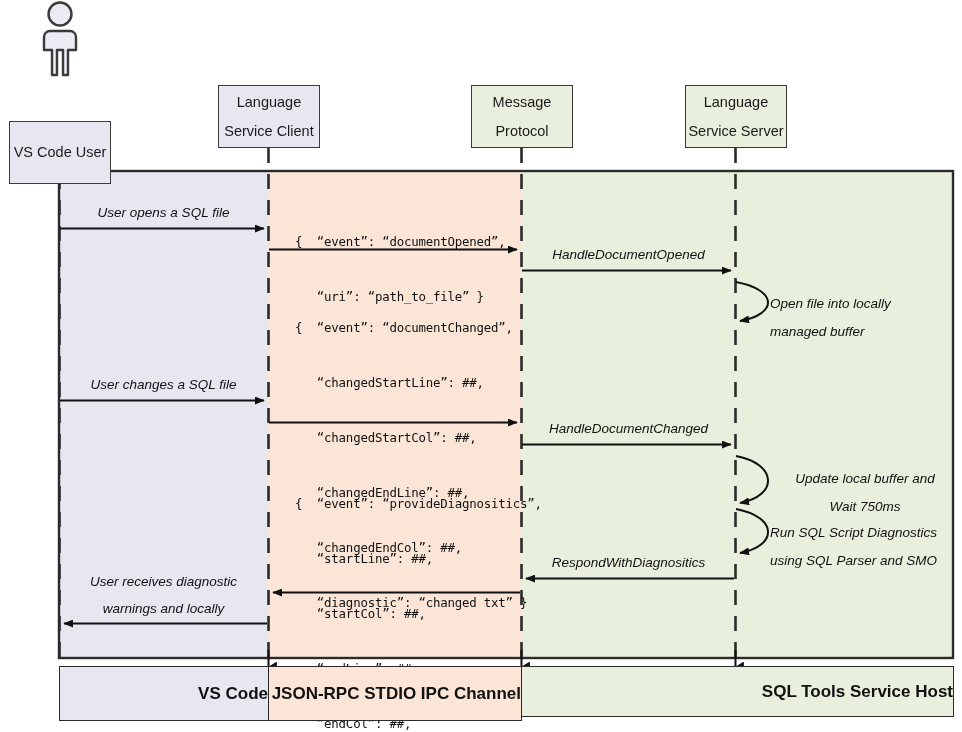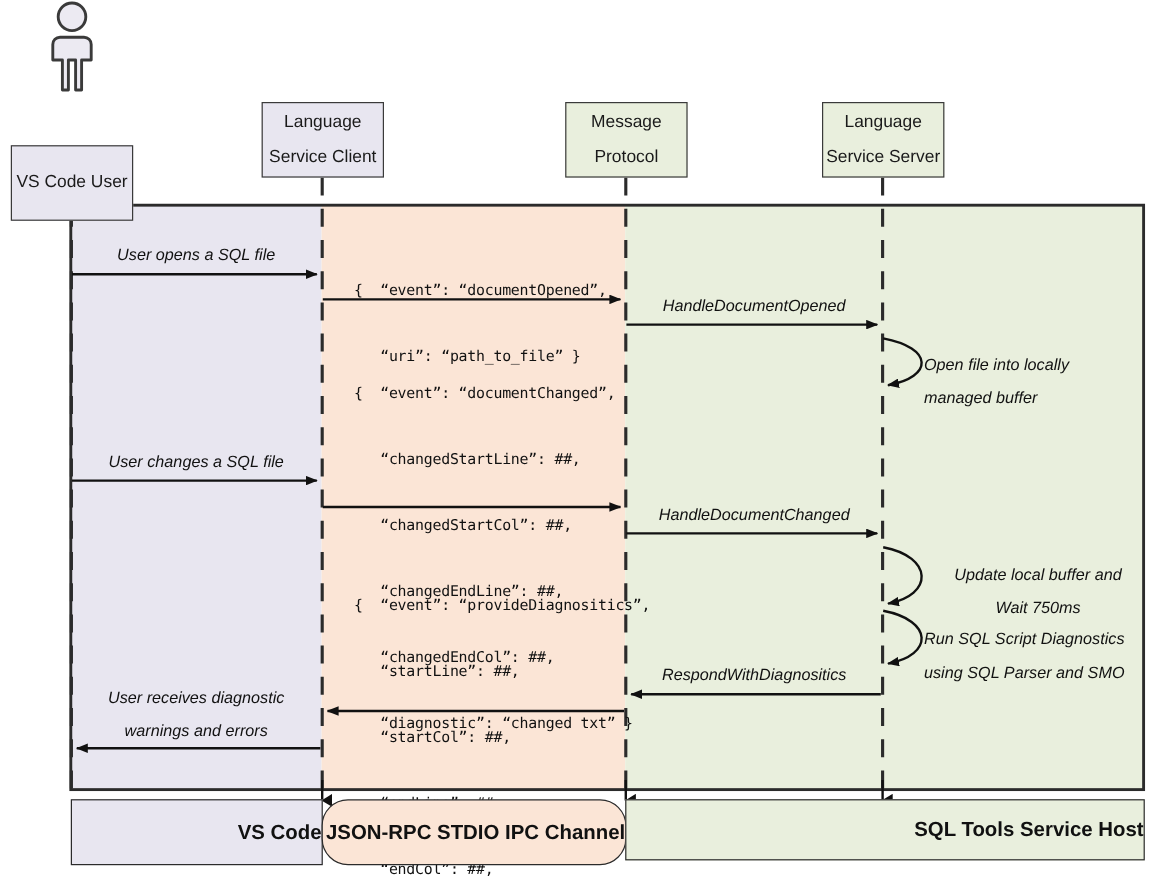--- a/index.html
+++ b/index.html
@@ -206,21 +206,21 @@
   <div class="msg-label" style="left:59px; top:199px; width:209px;">
     <span>User opens a SQL file</span>
   </div>
 
   <div class="msg-label" style="left:59px; top:371px; width:209px;">
     <span>User changes a SQL file</span>
   </div>
 
   <div class="msg-label" style="left:59px; top:568px; width:209px;">
     <span>User receives diagnostic</span><br>
-    <span>warnings and errors</span>
+    <span>warnings and locally</span>
   </div>
 
   <div class="msg-label" style="left:522px; top:241px; width:213px;">
     <span>HandleDocumentOpened</span>
   </div>
 
   <div class="msg-label" style="left:522px; top:415px; width:213px;">
     <span>HandleDocumentChanged</span>
   </div>
 
@@ -262,20 +262,20 @@
     <span>   “startLine”: ##,</span><br>
     <span>   “startCol”: ##,</span><br>
     <span>   “endLine”: ##,</span><br>
     <span>   “endCol”: ##,</span><br>
     
   </div>
 
   <div class="footer-cell" style="left:59px; top:666px; width:210px; height:55px; background:#e8e6f0;">
     <span>VS Code</span>
   </div>
-  <div class="footer-cell" style="left:268px; top:666px; width:254px; height:55px; background:#fbe5d6;border-radius:22px;">
+  <div class="footer-cell" style="left:268px; top:666px; width:254px; height:55px; background:#fbe5d6;">
     <span>JSON-RPC STDIO IPC Channel</span>
   </div>
   <div class="footer-cell" style="left:521px; top:666px; width:433px; height:51px; background:#e9efdd;">
     <span>SQL Tools Service Host</span>
   </div>
 
 </div>
 
 </body></html>

